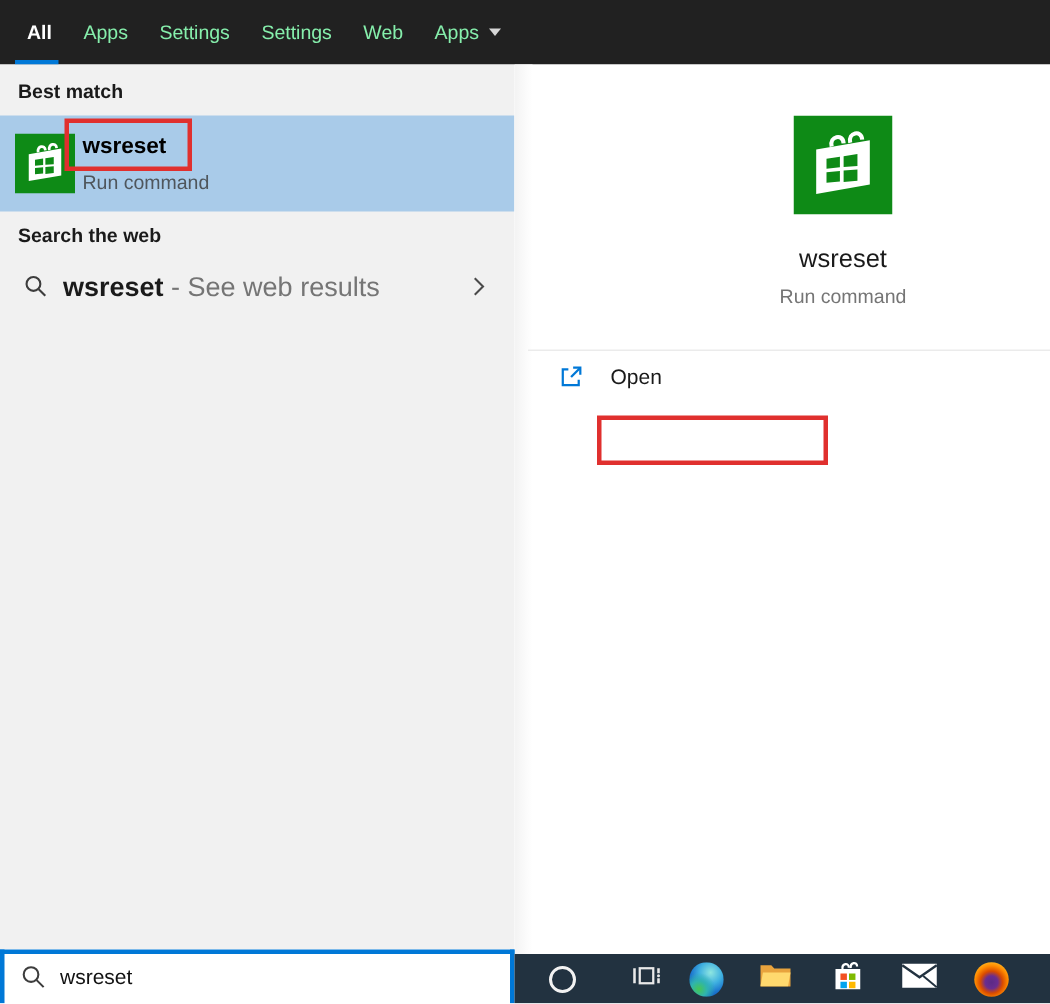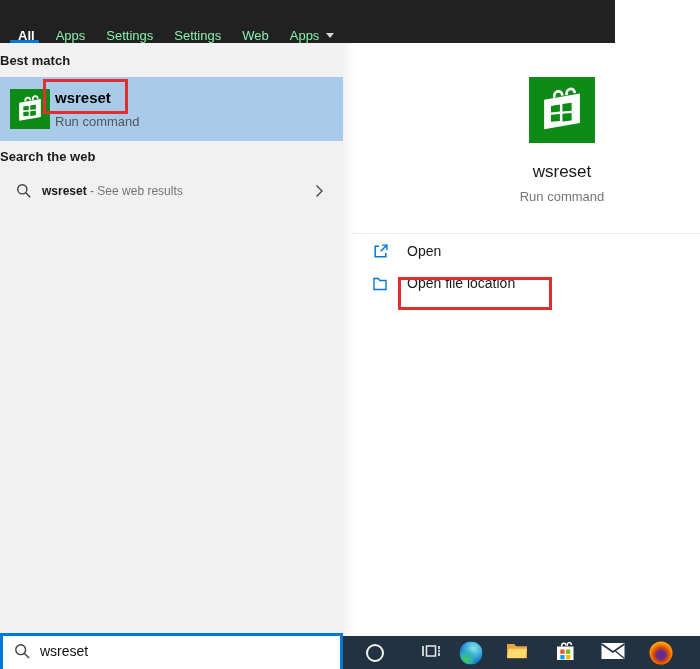--- a/index.html
+++ b/index.html
@@ -1,40 +1,40 @@
 <!DOCTYPE html>
 <html><head>
 <meta charset="utf-8">
 <style>
   * { margin:0; padding:0; box-sizing:border-box; }
   html,body { width:700px; height:669px; }
   body { font-family:"Liberation Sans", sans-serif; }
   #root { position:relative; width:700px; height:669px; overflow:hidden; background:#fff; }
 
   
-  .topbar { position:absolute; left:0; top:0; width:615px; height:43px; background:#212121;
-            display:flex; align-items:flex-end; padding-left:18px; gap:21px; }
+  .topbar { position:absolute; left:0; top:0; width:700px; height:43px; background:#212121;
+            display:flex; align-items:center; padding-left:18px; gap:21px; }
   .tab { font-size:13px; color:#86efac; cursor:default; display:flex; align-items:center; }
   .tab.active { color:#fff; font-weight:bold; }
   .caret { width:0; height:0; border-left:4px solid transparent; border-right:4px solid transparent;
            border-top:5px solid #d6d6d6; margin-left:7px; }
   .tab-underline { position:absolute; left:10px; top:40px; width:29px; height:3px; background:#0078d7; }
 
   
   .left-panel { position:absolute; left:0; top:43px; width:343px; height:590px; background:#f1f1f1; }
-  .lp-header { position:absolute; left:0; font-size:13px; font-weight:600; color:#1a1a1a; }
+  .lp-header { position:absolute; left:12px; font-size:13px; font-weight:600; color:#1a1a1a; }
   .lp-header.h1 { top:10px; }
   .lp-header.h2 { top:106px; }
   .best-row { position:absolute; left:0; top:34px; width:343px; height:64px; background:#a9cbe9; cursor:default; }
   .bm-icon { position:absolute; left:10px; top:12px; width:40px; height:40px; }
   .bm-title { position:absolute; left:55px; top:12px; font-size:15px; font-weight:bold; color:#000; }
   .bm-sub   { position:absolute; left:55px; top:37px; font-size:13px; color:#4f565c; }
   .web-row { position:absolute; left:0; top:128px; width:343px; height:40px; }
   .web-mag { position:absolute; left:16px; top:12px; }
-  .web-text { position:absolute; left:42px; top:0; height:40px; line-height:40px; font-size:12px; color:#1a1a1a; }
+  .web-text { position:absolute; left:42px; top:0; height:40px; line-height:40px; font-size:18px; color:#1a1a1a; }
   .web-text .suffix { color:#757575; }
   .web-chevron { position:absolute; right:16px; top:12px; cursor:default; }
 
   
   .right-panel { position:absolute; left:343px; top:43px; width:357px; height:593px; background:#fff; }
   .right-panel::before { content:""; position:absolute; left:0; top:0; width:12px; height:100%;
                          background:linear-gradient(to right,#f3f3f3,#ffffff); }
   .rp-center { position:absolute; left:0; top:0; width:438px; text-align:center; }
   .rp-icon { display:inline-block; width:66px; height:66px; margin-top:34px; }
   .rp-title { margin-top:15px; font-size:17px; color:#1a1a1a; }
@@ -151,28 +151,20 @@
       <div class="action-row">
         <span class="action-icon">
           <svg width="17" height="17" viewBox="0 0 16 16">
             <path d="M13 9.5V13H3V3h3.5" fill="none" stroke="#0078d7" stroke-width="1.4"></path>
             <path d="M9.5 2H14v4.5" fill="none" stroke="#0078d7" stroke-width="1.4"></path>
             <line x1="14" y1="2" x2="8.2" y2="7.8" stroke="#0078d7" stroke-width="1.4"></line>
           </svg>
         </span>
         <span class="action-label">Open</span>
       </div>
-      <div class="action-row">
-        <span class="action-icon">
-          <svg width="16" height="17" viewBox="0 0 16 17">
-            <path d="M2 3.5h4.3l1.6 2H14v9H2z" fill="none" stroke="#0078d7" stroke-width="1.4"></path>
-          </svg>
-        </span>
-        <span class="action-label">Open file location</span>
-      </div>
     </div>
   </div>
 
   <div class="redbox one"></div>
   <div class="redbox two"></div>
 
   <div class="search-bar">
     <span class="sb-mag">
       <svg width="17" height="17" viewBox="0 0 16 16">
         <circle cx="6.3" cy="6.3" r="4.6" fill="none" stroke="#3d3d3d" stroke-width="1.3"></circle>

